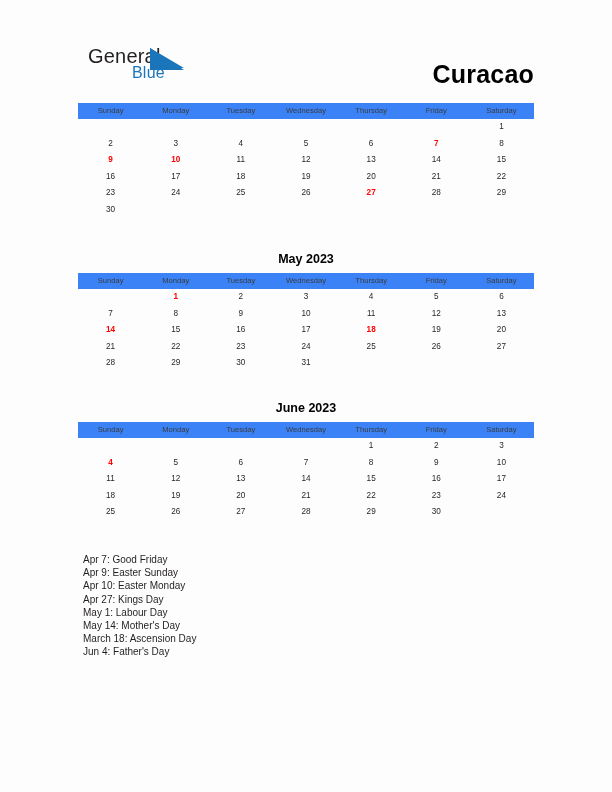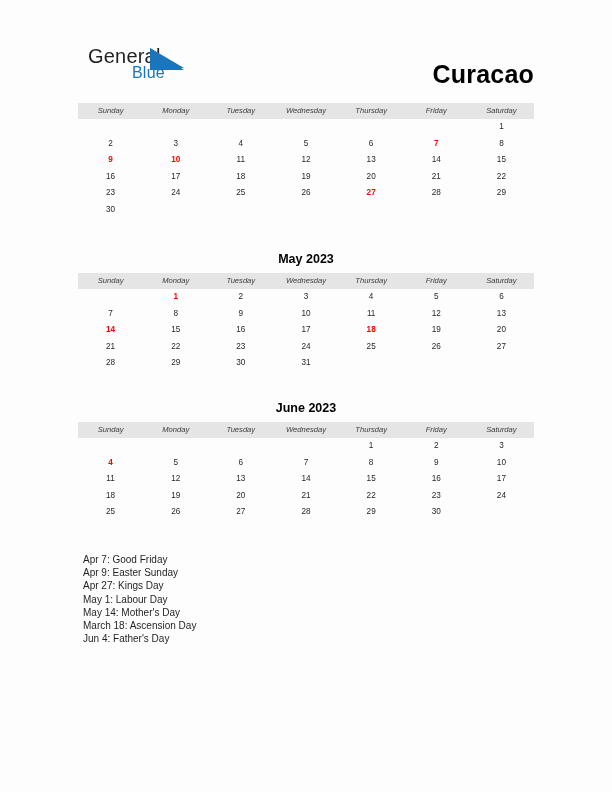--- a/index.html
+++ b/index.html
@@ -85,30 +85,29 @@
     color: #000000;
     line-height: 14px;
     margin-bottom: 7px;
   }
   table.cal-table {
     border-collapse: collapse;
     width: 456px;
     table-layout: fixed;
   }
   table.cal-table th {
-    background: #e5e5e5;
+    background: #3b82f6;
     font-size: 7.6px;
     font-weight: normal;
     color: #3b3b3b;
     height: 16px;
     line-height: 16px;
     padding: 0;
     text-align: center;
     vertical-align: middle;
-    font-style: italic;
   }
   table.cal-table td {
     font-size: 8.2px;
     color: #231f20;
     height: 16.6px;
     line-height: 16.6px;
     padding: 0;
     text-align: center;
     vertical-align: middle;
   }
@@ -345,18 +344,19 @@
           <td>30</td>
           <td class="empty">&nbsp;</td>
         </tr>
       </tbody>
   </table>
 </div>
 
 <div class="legend">
     <div class="legend-item">Apr 7: Good Friday</div>
     <div class="legend-item">Apr 9: Easter Sunday</div>
+    <div class="legend-item">Apr 10: Easter Monday</div>
     <div class="legend-item">Apr 27: Kings Day</div>
     <div class="legend-item">May 1: Labour Day</div>
     <div class="legend-item">May 14: Mother's Day</div>
     <div class="legend-item">March 18: Ascension Day</div>
     <div class="legend-item">Jun 4: Father's Day</div>
   </div>
 
 </body></html>

